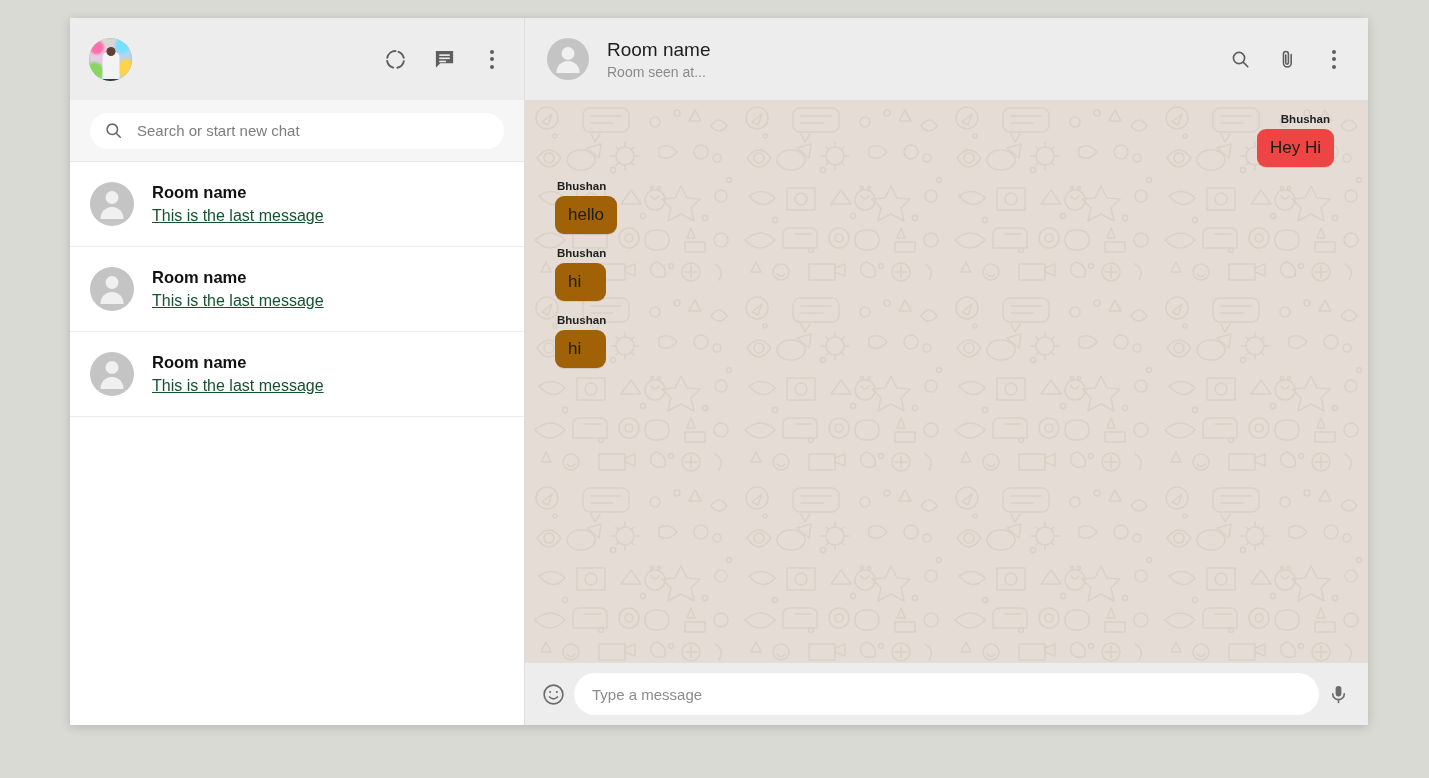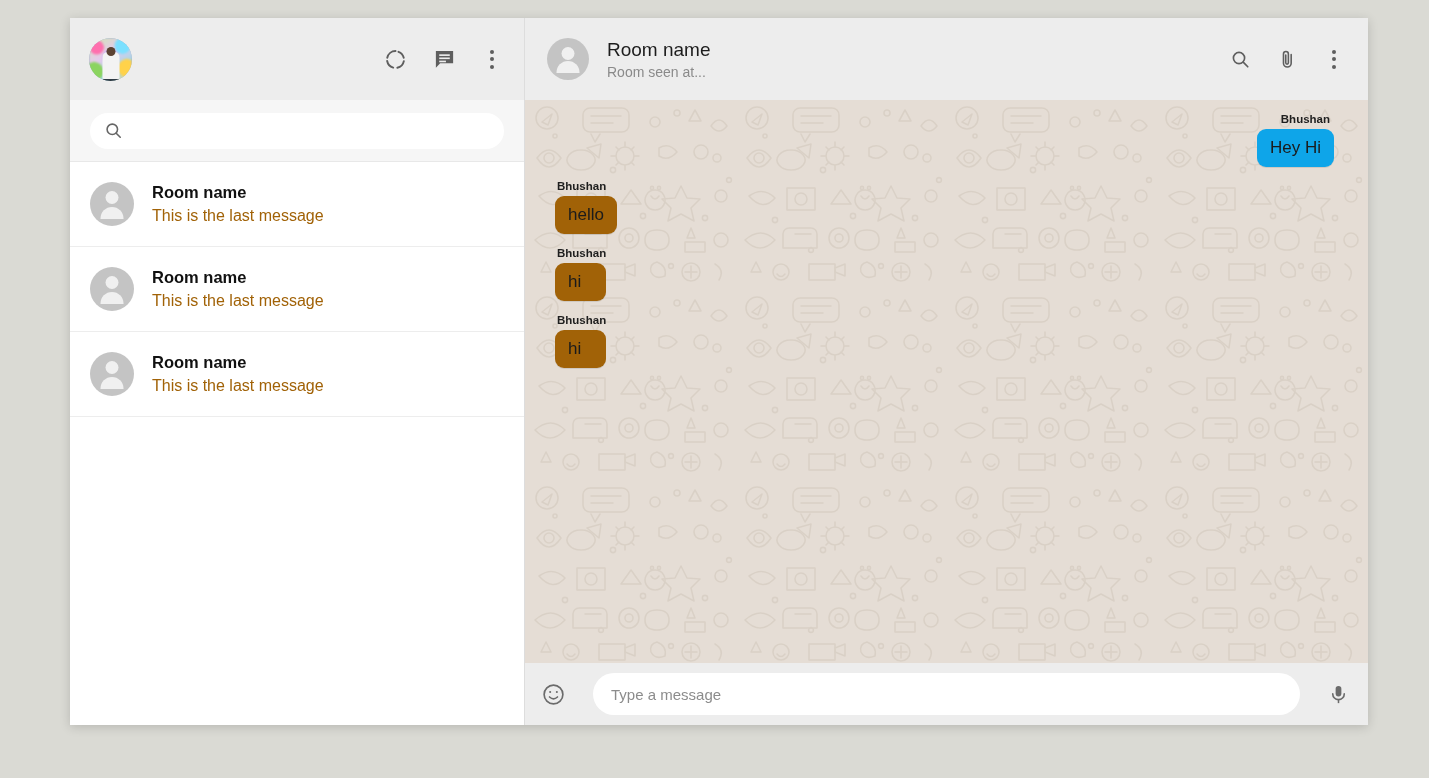--- a/index.html
+++ b/index.html
@@ -220,25 +220,26 @@
   }
   .chat-room-name {
     font-size: 16.5px;
     font-weight: bold;
     color: #111111;
     line-height: 20px;
     white-space: nowrap;
   }
   .chat-last-message {
     font-size: 16px;
-    color: #a16207;
+    color: #14532d;
     line-height: 20px;
     white-space: nowrap;
     overflow: hidden;
     text-overflow: ellipsis;
+    text-decoration: underline;
   }
 
   
   #chat-panel {
     flex: 1;
     height: 100%;
     display: flex;
     flex-direction: column;
     min-width: 0;
   }
@@ -324,30 +325,30 @@
   .bubble {
     border-radius: 9px;
     padding: 8px 13px;
     font-size: 17px;
     line-height: 22px;
     color: #1b1b1b;
     box-shadow: 0 1px 0.5px rgba(0,0,0,0.09);
     word-wrap: break-word;
   }
   .bubble.in { background: #a16207; }
-  .bubble.out { background: #0ea5e9; }
+  .bubble.out { background: #ef4444; }
 
   
   #composer {
     height: 62px;
     background: #ededed;
     display: flex;
     align-items: center;
     padding: 0 18px 0 16px;
-    gap: 27px;
+    gap: 8px;
     flex: 0 0 auto;
   }
   #composer-input-wrap {
     flex: 1;
     height: 42px;
     background: #ffffff;
     border-radius: 21px;
     display: flex;
     align-items: center;
     padding: 0 18px;
@@ -411,20 +412,21 @@
     </div>
 
     <div id="search-strip">
       <div id="search-box">
         <span>
           <svg width="19" height="19" viewBox="0 0 24 24" fill="none" stroke="#666" stroke-width="2" stroke-linecap="round">
             <circle cx="10.5" cy="10.5" r="6.6"></circle>
             <line x1="15.4" y1="15.4" x2="20.5" y2="20.5"></line>
           </svg>
         </span>
+        <input id="search-input" type="text" placeholder="Search or start new chat" style="">
       </div>
     </div>
 
     <div id="chat-list">
 
       <div class="chat-item">
         <div class="avatar-placeholder"></div>
         <div class="chat-item-text">
           <div class="chat-room-name">Room name</div>
           <div class="chat-last-message">This is the last message</div>

